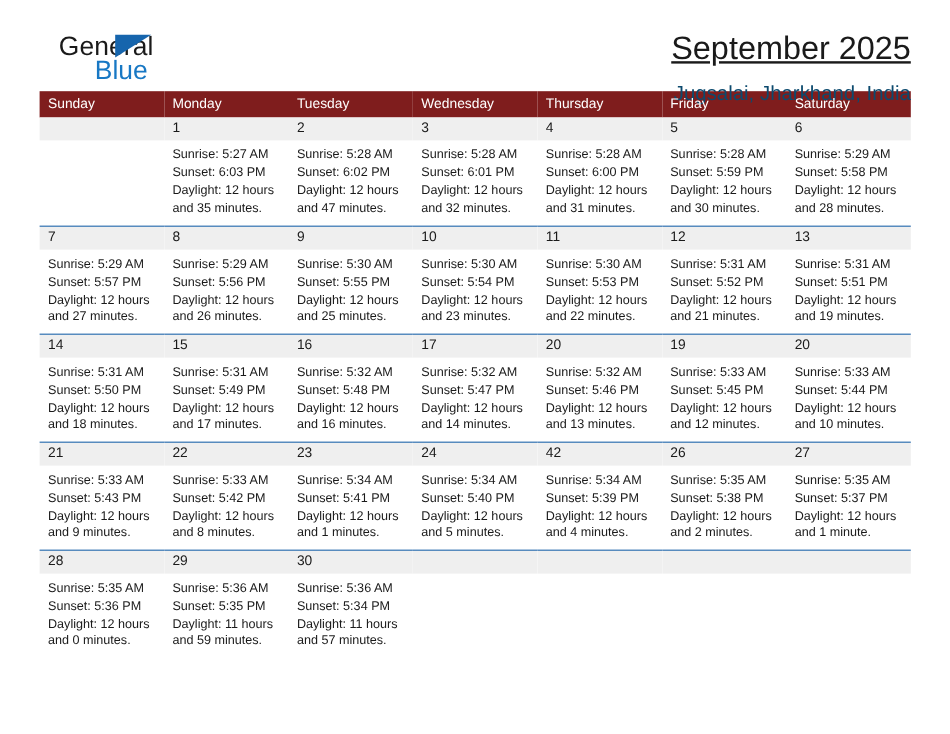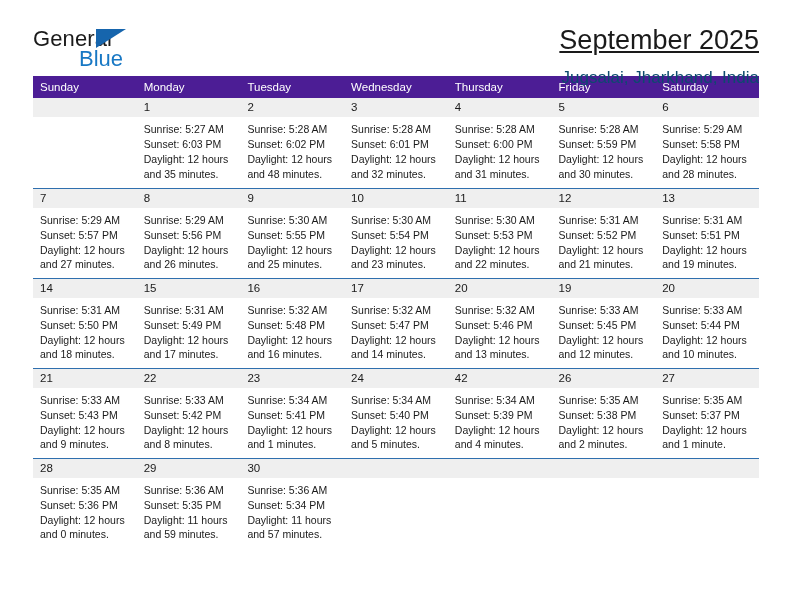--- a/index.html
+++ b/index.html
@@ -36,21 +36,21 @@
     width: 130px;
     height: 48px;
     line-height: 1;
   }
   .logo-general {
     font-size: 22px;
     color: #1a1a1a;
     letter-spacing: 0.1px;
     display: block;
     position: absolute;
-    left: 0;
+    left: 16px;
     top: 2px;
   }
   .logo-blue {
     font-size: 22px;
     color: #1878c4;
     display: block;
     position: absolute;
     left: 46px;
     top: 22px;
   }
@@ -83,21 +83,21 @@
   }
 
   
   table.calendar {
     width: 726px;
     border-collapse: collapse;
     table-layout: fixed;
     margin-top: 4px;
   }
   table.calendar th {
-    background: #4c1d95;
+    background: #7f1d1d;
     color: #ffffff;
     font-weight: normal;
     font-size: 11.5px;
     text-align: left;
     padding: 5px 0 5px 7px;
     height: 19px;
     box-sizing: border-box;
     border: none;
   }
   table.calendar td {
@@ -179,21 +179,21 @@
               <div>Daylight: 12 hours</div>
               <div>and 35 minutes.</div>
             </div>
           </td>
           <td>
             <div class="daynum">2</div>
             <div class="cellbody">
               <div>Sunrise: 5:28 AM</div>
               <div>Sunset: 6:02 PM</div>
               <div>Daylight: 12 hours</div>
-              <div>and 48 minutes.</div>
+              <div>and 47 minutes.</div>
             </div>
           </td>
           <td>
             <div class="daynum">3</div>
             <div class="cellbody">
               <div>Sunrise: 5:28 AM</div>
               <div>Sunset: 6:01 PM</div>
               <div>Daylight: 12 hours</div>
               <div>and 32 minutes.</div>
             </div>

